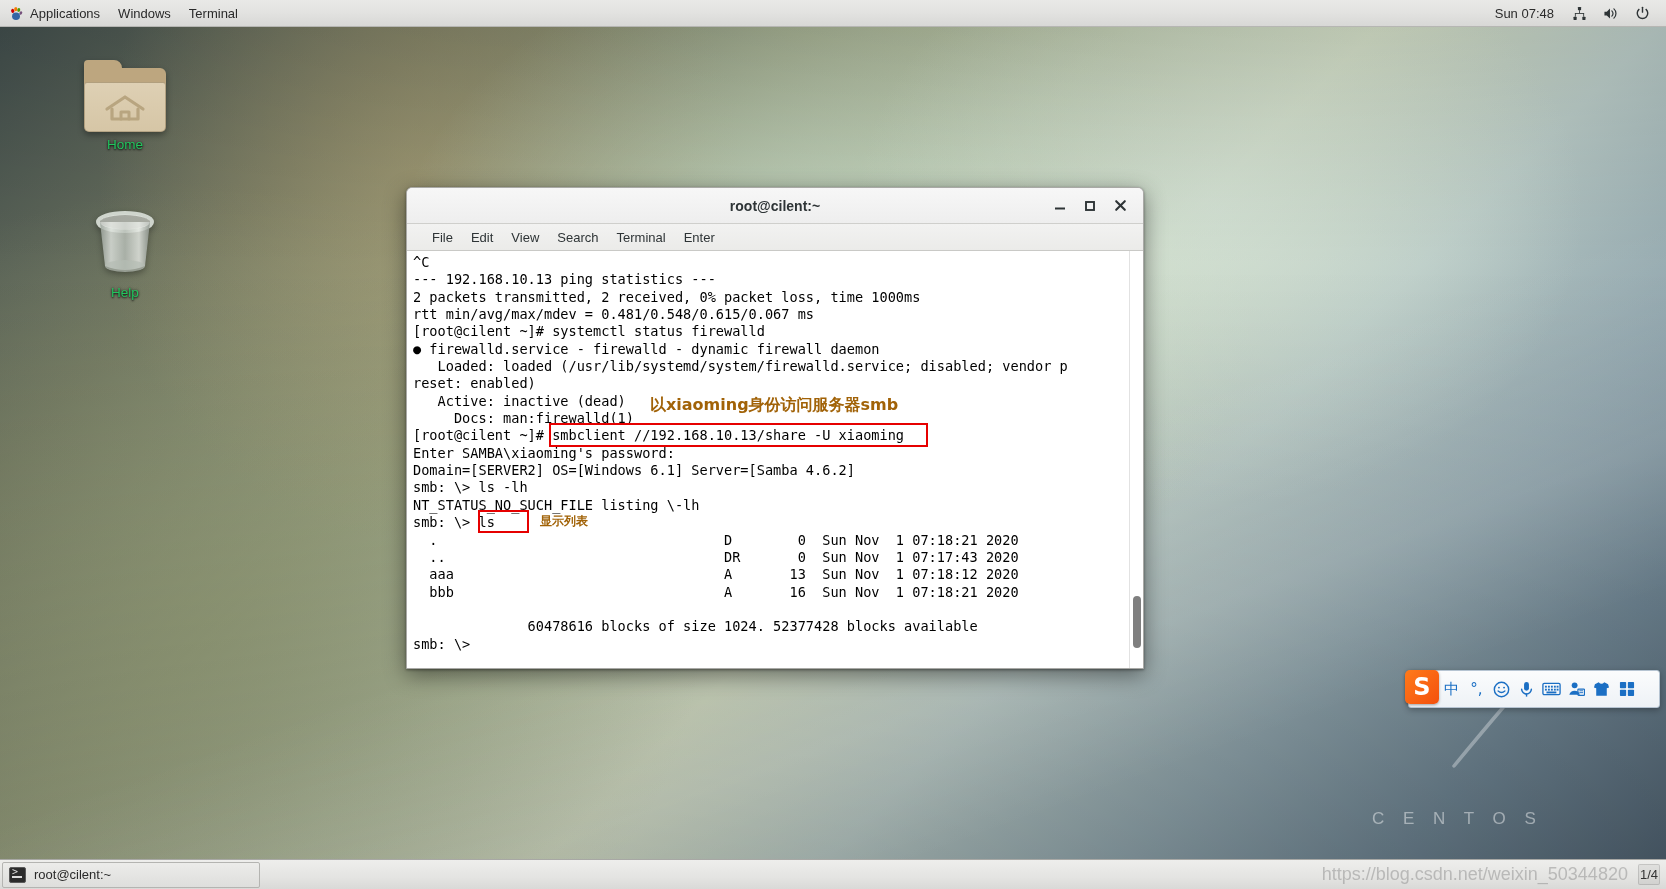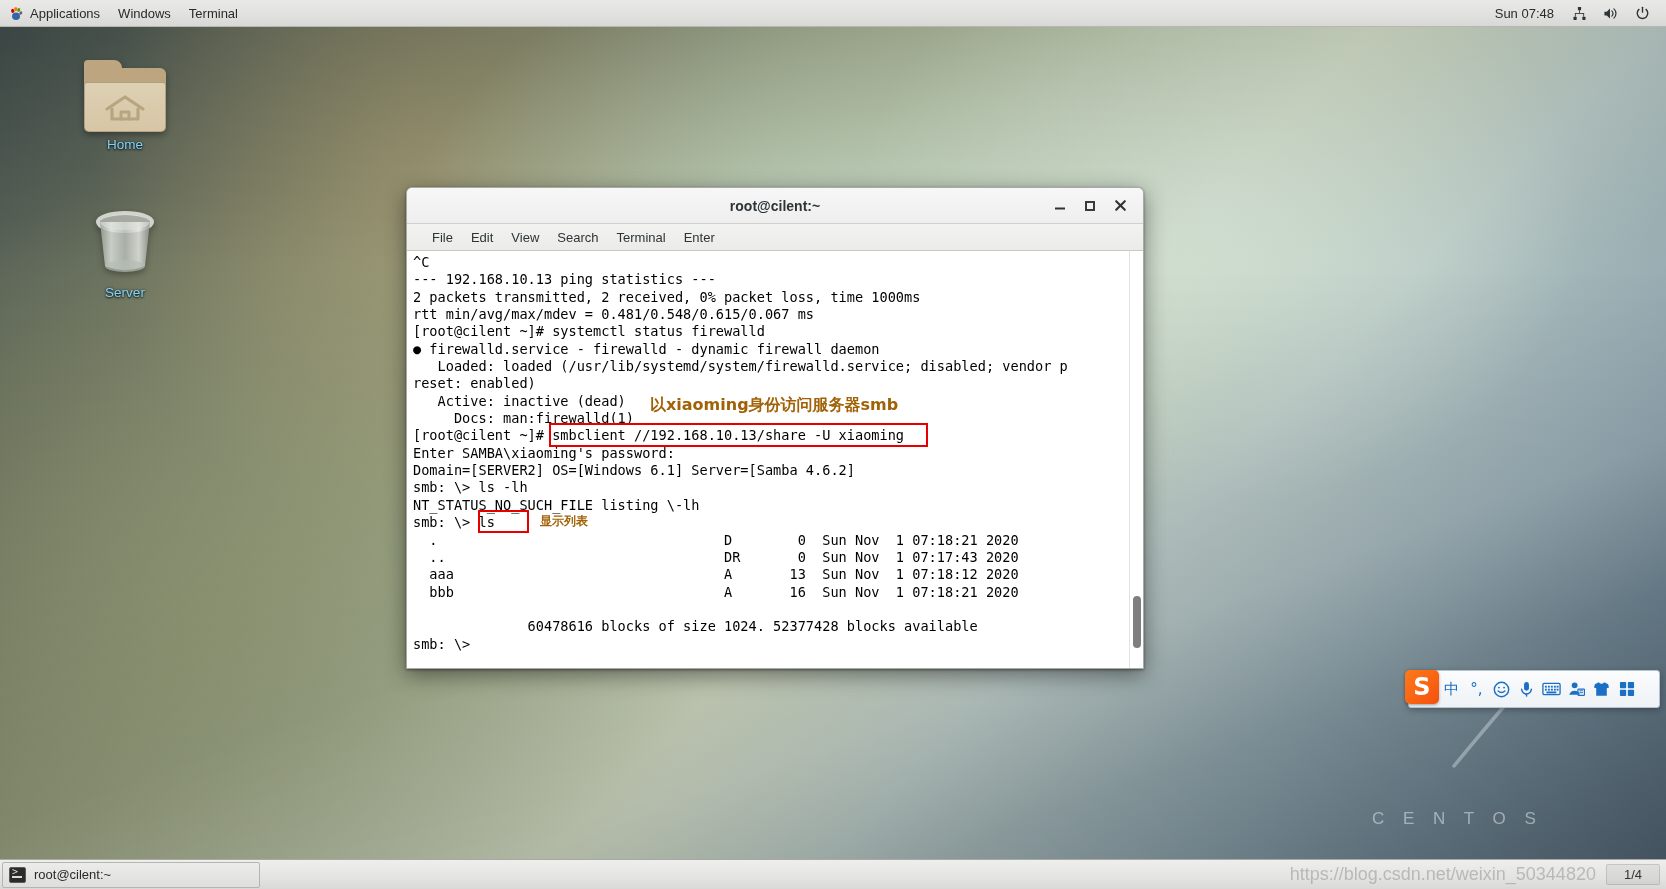--- a/index.html
+++ b/index.html
@@ -57,21 +57,21 @@
   
   .desk-icon {
     position: absolute;
     width: 110px;
     text-align: center;
     cursor: default;
   }
   .desk-icon .label {
     margin-top: 5px;
     font-size: 13.5px;
-    color: #7dd3fc;
+    color: #22c55e;
     text-shadow: 0 1px 2px rgba(0,0,0,0.85), 0 0 3px rgba(0,0,0,0.6);
     font-family: "Liberation Sans", sans-serif;
   }
   #icon-home { left: 70px; top: 60px; }
   #icon-trash { left: 70px; top: 202px; }
 
   
   .folder {
     width: 82px; height: 72px; margin: 0 auto; position: relative;
     filter: drop-shadow(0 3px 3px rgba(0,0,0,0.35));
@@ -278,21 +278,21 @@
   #panel-spacer { flex: 1 1 auto; }
   #csdn-watermark {
     color: rgba(130,130,130,0.45);
     font-size: 18px;
     font-family: "Liberation Sans", sans-serif;
     padding-right: 10px;
     white-space: nowrap;
   }
   #workspace-indicator {
     margin-right: 6px;
-    padding: 2px 17px;
+    padding: 2px 1px;
     background: rgba(0,0,0,0.05);
     border: 1px solid rgba(0,0,0,0.12);
     font-size: 13px; color: #333;
     border-radius: 2px;
     font-family: "Liberation Sans", sans-serif;
   }
 </style>
 </head>
 <body>
 
@@ -372,21 +372,21 @@
           <stop offset="78%" stop-color="#e6eae4"></stop>
           <stop offset="100%" stop-color="#8e958e"></stop>
         </linearGradient>
       </defs>
       <ellipse cx="36" cy="20" rx="27" ry="9" fill="none" stroke="#cfd5cd" stroke-width="4"></ellipse>
       <path d="M11 20 L16 64 Q36 72 56 64 L61 20" fill="url(#tg)" opacity="0.85"></path>
       <ellipse cx="36" cy="64" rx="20" ry="6" fill="#b5bcb3" opacity="0.7"></ellipse>
       <ellipse cx="36" cy="20" rx="25" ry="7.6" fill="#eef1ec" opacity="0.55"></ellipse>
     </svg>
   </div>
-  <div class="label">Server</div>
+  <div class="label">Help</div>
 </div>
 
 <svg id="centos-swoosh" viewBox="0 0 70 70">
   <path d="M58 4 Q34 32 6 66" stroke="rgba(255,255,255,0.33)" stroke-width="3.5" fill="none" stroke-linecap="round"></path>
 </svg>
 <div id="centos-wm">C E N T O S</div>
 
 <div id="term-window">
 
   <div id="term-titlebar">

